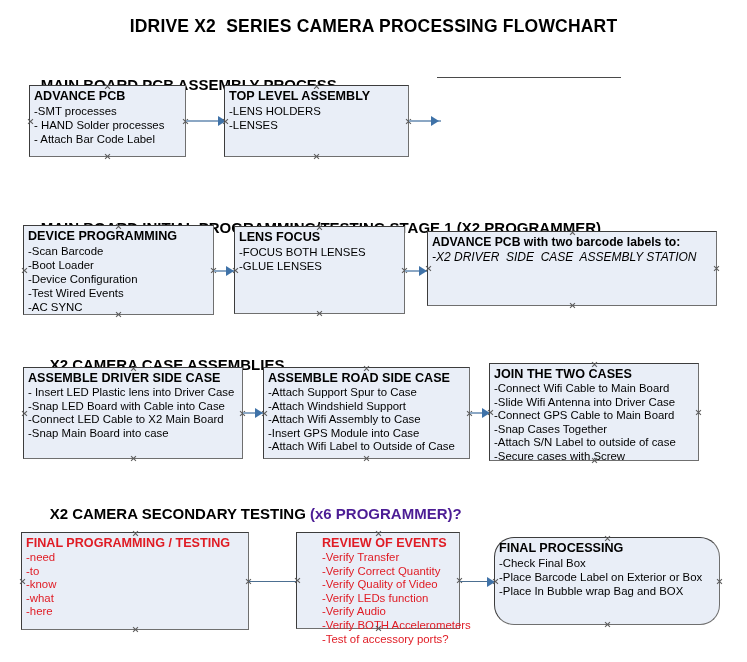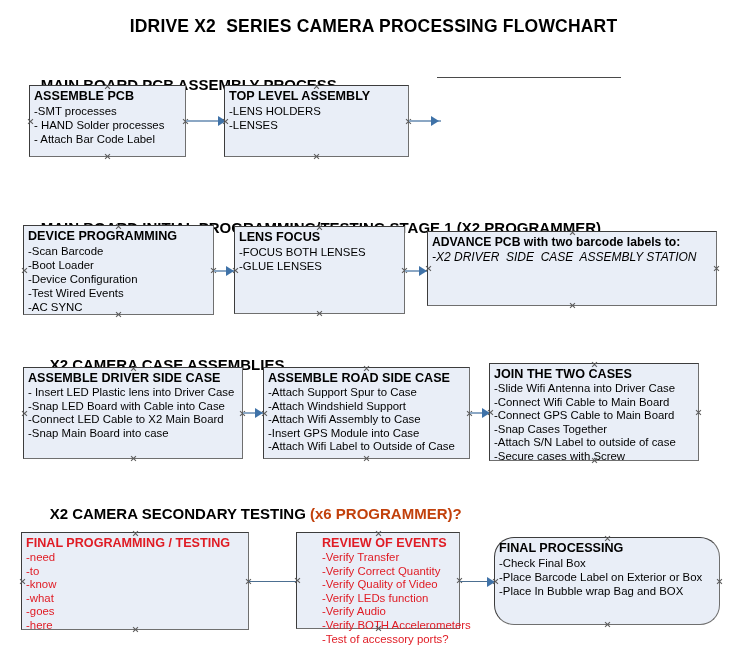--- a/index.html
+++ b/index.html
@@ -35,21 +35,21 @@
     white-space: pre;
   }
   .section-title {
     position: absolute;
     font-size: 15px;
     font-weight: bold;
     color: #000000;
     white-space: pre;
   }
   .section-title .accent {
-    color: #c2410c;
+    color: #4c1d95;
   }
 
   
   .node {
     position: absolute;
     box-sizing: border-box;
     background: #e9eef7;
     border: 1px solid #3c3c3c;
     border-right-color: #6f6f6f;
     border-bottom-color: #6f6f6f;
@@ -127,21 +127,21 @@
 
   <div class="doc-title">IDRIVE X2  SERIES CAMERA PROCESSING FLOWCHART</div>
 
   <div class="section-title" style="left:24px; top:59px;">
     <span>MAIN BOARD PCB ASSEMBLY PROCESS</span>
   </div>
 
   <div class="hline" style="left:437px; top:77px; width:184px; background:#4a4a4a;"></div>
 
   <div class="node" style="left:29px; top:85px; width:157px; height:72px;">
-    <div class="n-title">ASSEMBLE PCB</div>
+    <div class="n-title">ADVANCE PCB</div>
     <div class="n-line">-SMT processes</div>
     <div class="n-line">- HAND Solder processes</div>
     <div class="n-line">- Attach Bar Code Label</div>
     <span class="handle" style="left:50%; top:0;"></span>
     <span class="handle" style="left:50%; top:100%;"></span>
     <span class="handle" style="left:0;   top:50%;"></span>
     <span class="handle" style="left:100%;top:50%;"></span>
   </div>
 
   <div class="conn" style="left:186px; top:120px; width:38px;"></div>
@@ -233,43 +233,42 @@
     <span class="handle" style="left:50%; top:100%;"></span>
     <span class="handle" style="left:0;   top:50%;"></span>
     <span class="handle" style="left:100%;top:50%;"></span>
   </div>
 
   <div class="conn" style="left:470px; top:412px; width:20px;"></div>
   <div class="arrow" style="left:482px; top:408px;"></div>
 
   <div class="node tight" style="left:489px; top:363px; width:210px; height:98px;">
     <div class="n-title">JOIN THE TWO CASES</div>
+    <div class="n-line">-Connect Wifi Cable to Main Board</div>
     <div class="n-line">-Slide Wifi Antenna into Driver Case</div>
-    <div class="n-line">-Connect Wifi Cable to Main Board</div>
     <div class="n-line">-Connect GPS Cable to Main Board</div>
     <div class="n-line">-Snap Cases Together</div>
     <div class="n-line">-Attach S/N Label to outside of case</div>
     <div class="n-line">-Secure cases with Screw</div>
     <span class="handle" style="left:50%; top:0;"></span>
     <span class="handle" style="left:50%; top:100%;"></span>
     <span class="handle" style="left:0;   top:50%;"></span>
     <span class="handle" style="left:100%;top:50%;"></span>
   </div>
 
   <div class="section-title" style="left:33px; top:488px;">
     <span>X2 CAMERA SECONDARY TESTING </span><span class="accent">(x6 PROGRAMMER)?</span>
   </div>
 
   <div class="node red tight" style="left:21px; top:532px; width:228px; height:98px;">
     <div class="n-title">FINAL PROGRAMMING / TESTING</div>
     <div class="n-line">-need</div>
     <div class="n-line">-to</div>
     <div class="n-line">-know</div>
     <div class="n-line">-what</div>
-    <div class="n-line">-goes</div>
     <div class="n-line">-here</div>
     <span class="handle" style="left:50%; top:0;"></span>
     <span class="handle" style="left:50%; top:100%;"></span>
     <span class="handle" style="left:0;   top:50%;"></span>
     <span class="handle" style="left:100%;top:50%;"></span>
   </div>
 
   <div class="hline" style="left:249px; top:581px; width:47px; background:#4c6f91;"></div>
 
   <div class="node red tight" style="left:296px; top:532px; width:164px; height:97px;padding-left:25px;">

